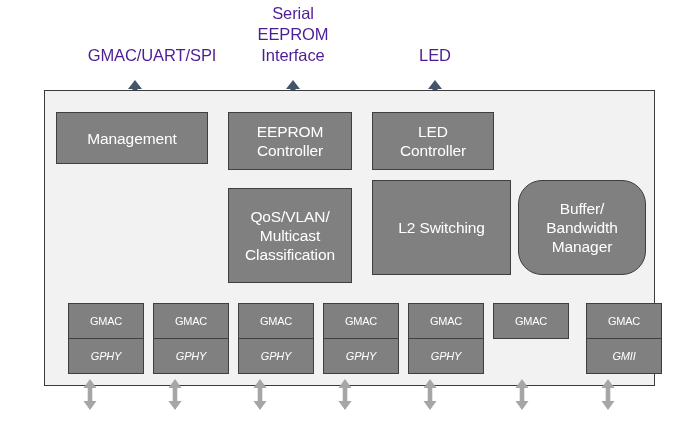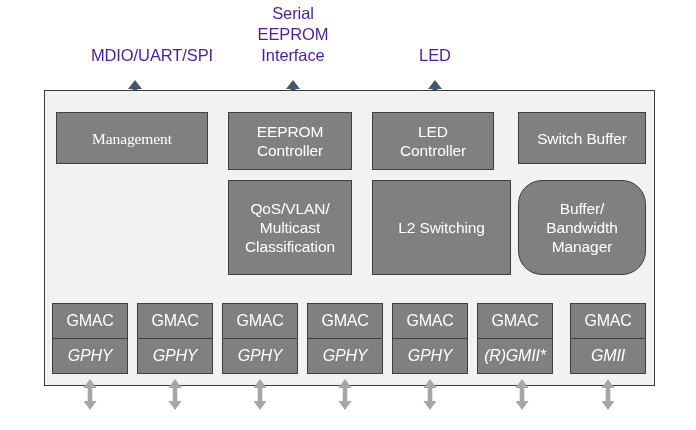--- a/index.html
+++ b/index.html
@@ -61,48 +61,48 @@
 
   
   .port-col {
     position: absolute;
     width: 76px;
     top: 303px;
     height: 72px;
   }
   .port-cell {
     position: absolute;
-    left: 0;
+    left: 16px;
     width: 76px;
     height: 36px;
     background: #808080;
     border: 1.5px solid #3f3f3f;
     box-sizing: border-box;
     color: #ffffff;
-    font-size: 16px;
+    font-size: 11px;
     display: flex;
     align-items: center;
     justify-content: center;
     text-align: center;
     letter-spacing: -0.2px;
   }
   .port-cell.top { top: 0; }
   .port-cell.bot { top: 35px; font-style: italic; }
 
   
   .arrow {
     position: absolute;
   }
 </style>
 </head>
 <body>
 
 <div id="stage">
 
-  <div class="ext-label" style="left:62px; top:45px; width:180px;">MDIO/UART/SPI</div>
+  <div class="ext-label" style="left:62px; top:45px; width:180px;">GMAC/UART/SPI</div>
 
   <div class="ext-label" style="left:232px; top:3px; width:122px;">Serial
 EEPROM
 Interface</div>
 
   <div class="ext-label" style="left:388px; top:45px; width:94px;">LED</div>
 
   <svg class="arrow" style="left:126px; top:80px;" width="18" height="32" viewBox="0 0 18 32">
     <path d="M9 0 L16 9 L11.5 9 L11.5 23 L16 23 L9 32 L2 23 L6.5 23 L6.5 9 L2 9 Z" fill="#44546a"></path>
   </svg>
@@ -110,31 +110,30 @@
   <svg class="arrow" style="left:284px; top:80px;" width="18" height="32" viewBox="0 0 18 32">
     <path d="M9 0 L16 9 L11.5 9 L11.5 23 L16 23 L9 32 L2 23 L6.5 23 L6.5 9 L2 9 Z" fill="#44546a"></path>
   </svg>
 
   <svg class="arrow" style="left:426px; top:80px;" width="18" height="32" viewBox="0 0 18 32">
     <path d="M9 0 L16 9 L11.5 9 L11.5 23 L16 23 L9 32 L2 23 L6.5 23 L6.5 9 L2 9 Z" fill="#44546a"></path>
   </svg>
 
   <div id="chip-frame"></div>
 
-  <div class="block" style="left:56px;  top:112px; width:152px; height:52px;font-family:Liberation Serif, serif;">Management</div>
+  <div class="block" style="left:56px;  top:112px; width:152px; height:52px;">Management</div>
 
   <div class="block" style="left:228px; top:112px; width:124px; height:58px;">EEPROM
 Controller</div>
 
   <div class="block" style="left:372px; top:112px; width:122px; height:58px;">LED
 Controller</div>
 
-  <div class="block" style="left:518px; top:112px; width:128px; height:52px;">Switch Buffer</div>
 
-  <div class="block" style="left:228px; top:180px; width:124px; height:95px;">QoS/VLAN/
+  <div class="block" style="left:228px; top:188px; width:124px; height:95px;">QoS/VLAN/
 Multicast
 Classification</div>
 
   <div class="block" style="left:372px; top:180px; width:139px; height:95px;">L2 Switching</div>
 
   <div class="block" style="left:518px; top:180px; width:128px; height:95px;border-radius:24px;">Buffer/
 Bandwidth
 Manager</div>
 
   <div class="port-col" style="left:52px;">
@@ -152,21 +151,20 @@
   <div class="port-col" style="left:307px;">
     <div class="port-cell top">GMAC</div>
     <div class="port-cell bot">GPHY</div>
   </div>
   <div class="port-col" style="left:392px;">
     <div class="port-cell top">GMAC</div>
     <div class="port-cell bot">GPHY</div>
   </div>
   <div class="port-col" style="left:477px;">
     <div class="port-cell top">GMAC</div>
-    <div class="port-cell bot">(R)GMII*</div>
   </div>
   <div class="port-col" style="left:570px;">
     <div class="port-cell top">GMAC</div>
     <div class="port-cell bot">GMII</div>
   </div>
 
   <svg class="arrow" style="left:82px;  top:379px;" width="16" height="31" viewBox="0 0 16 31">
     <path d="M8 0 L14.5 9 L10.3 9 L10.3 22 L14.5 22 L8 31 L1.5 22 L5.7 22 L5.7 9 L1.5 9 Z" fill="#a6a6a6"></path>
   </svg>
   <svg class="arrow" style="left:167px; top:379px;" width="16" height="31" viewBox="0 0 16 31">

